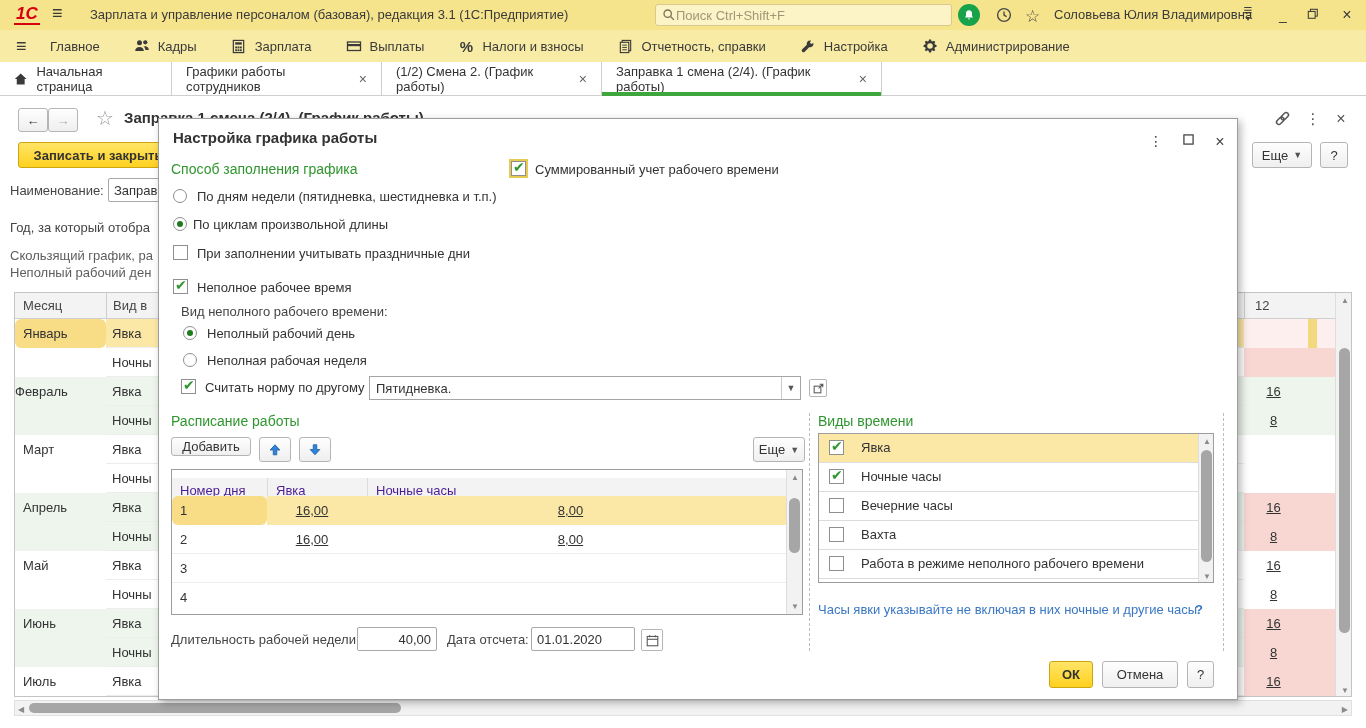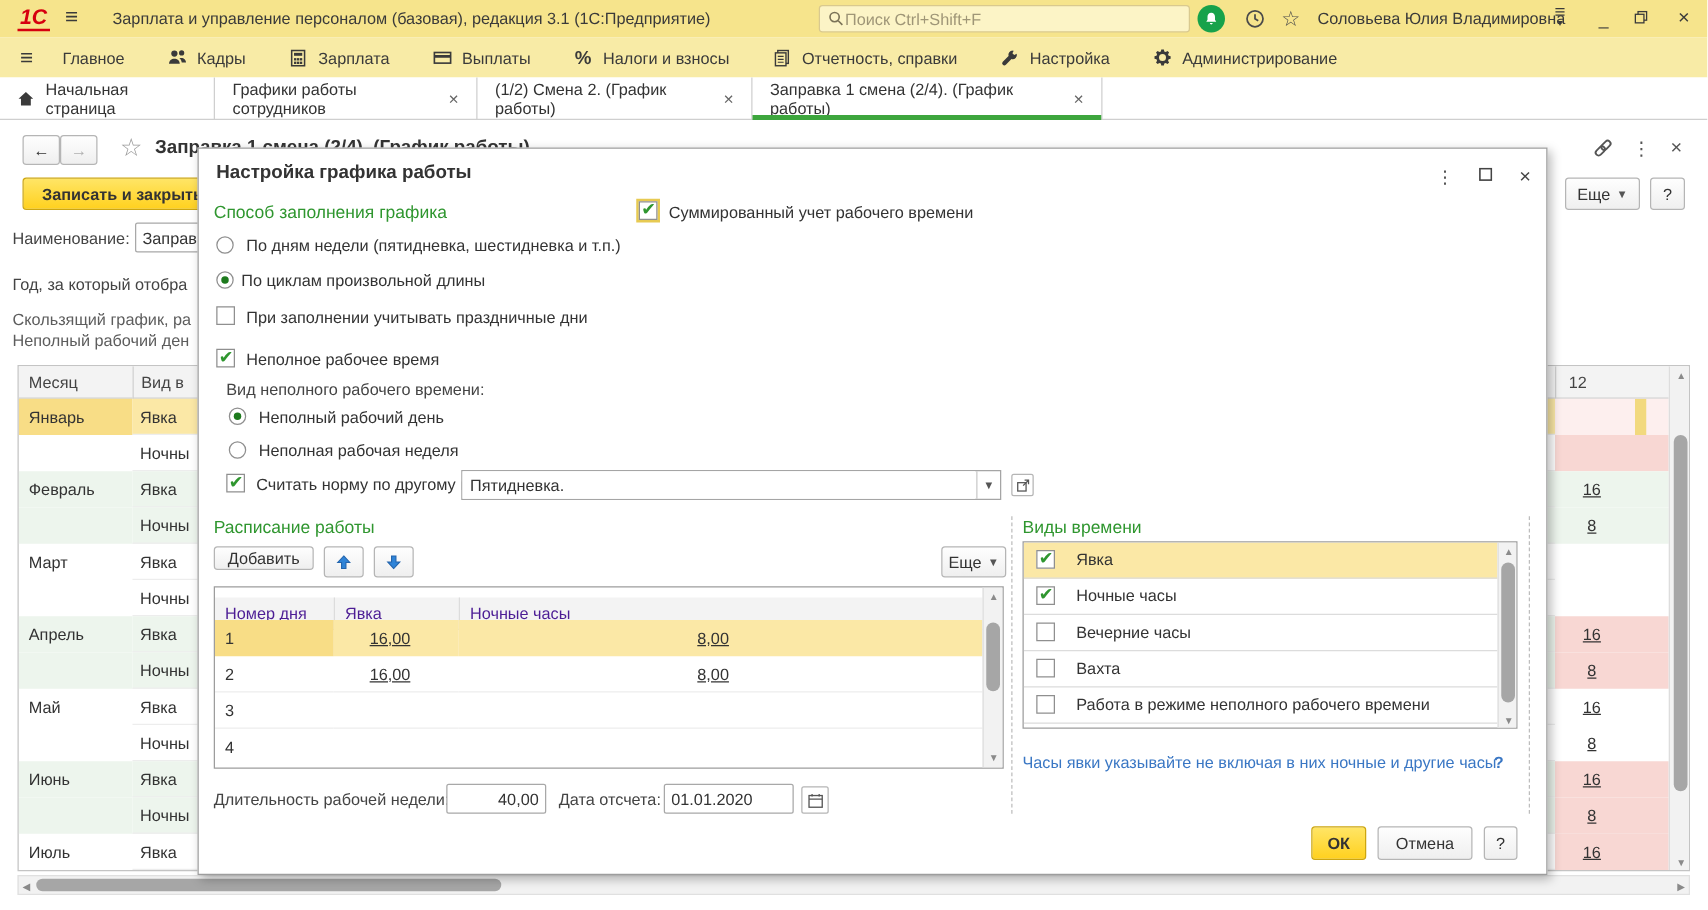--- a/index.html
+++ b/index.html
@@ -50,21 +50,21 @@
   .tinput { position:absolute; height:24px; border:1px solid #a8a8a8; border-radius:2px; background:#fff; font-size:13px; padding:0 5px; color:#333; outline:none; font-family:inherit; }
 
   
   .mtable { position:absolute; left:14px; top:292px; width:1338px; height:405px; border:1px solid #c4c4c4; background:#fff; overflow:hidden; }
   .mhead { position:absolute; left:0; top:0; height:26px; background:#f3f3f3; border-bottom:1px solid #cfcfcf; color:#444; }
   .mcell { position:absolute; height:29px; line-height:29px; overflow:hidden; white-space:nowrap; }
   .mrow-border { border-bottom:1px solid #ededed; }
   .bg-green { background:#edf5ed; }
   .bg-pink { background:#f8d7d3; }
   .bg-palepink { background:#fdefee; }
-  .bg-selmonth { background:#f8dd86; }
+  .bg-selmonth { background:#f8dd86;border-radius:6px; }
   .bg-selrow { background:#fbe8a6; }
   .janstrip::after { content:""; position:absolute; right:18px; top:0; width:9px; height:29px; background:#f2d97e; }
 
   
   .sbv { position:absolute; background:#f2f2f2; border-left:1px solid #ddd; }
   .sbh { position:absolute; background:#f2f2f2; }
   .thumb { position:absolute; background:#a6a6a6; border-radius:6px; }
   .sbarrow { position:absolute; color:#8a8a8a; font-size:8px; }
 
   
@@ -278,21 +278,21 @@
       <div class="mcell bg-palepink janstrip num" style="left:1229px;top:26px;width:91px;padding-right:32px"></div>
     </div>
 
     <div>
       <div class="mcell" style="left:0;top:55px;width:91px;padding-left:8px"></div>
       <div class="mcell mrow-border" style="left:91px;top:55px;width:1138px;padding-left:6px">Ночны</div>
       <div class="mcell bg-pink num" style="left:1229px;top:55px;width:91px;padding-right:32px"></div>
     </div>
 
     <div>
-      <div class="mcell bg-green" style="left:0;top:84px;width:91px;padding-left:8px">Февраль</div>
+      <div class="mcell bg-green" style="left:0;top:84px;width:91px;">Февраль</div>
       <div class="mcell bg-green mrow-border" style="left:91px;top:84px;width:1138px;padding-left:6px">Явка</div>
       <div class="mcell bg-green num" style="left:1229px;top:84px;width:91px;padding-right:32px">16</div>
     </div>
 
     <div>
       <div class="mcell bg-green" style="left:0;top:113px;width:91px;padding-left:8px"></div>
       <div class="mcell bg-green mrow-border" style="left:91px;top:113px;width:1138px;padding-left:6px">Ночны</div>
       <div class="mcell bg-green num" style="left:1229px;top:113px;width:91px;padding-right:32px">8</div>
     </div>
 

